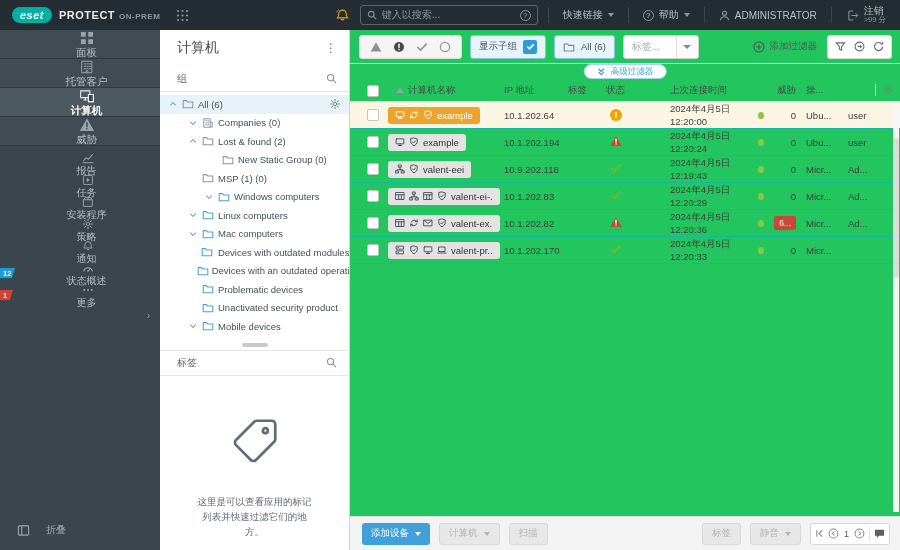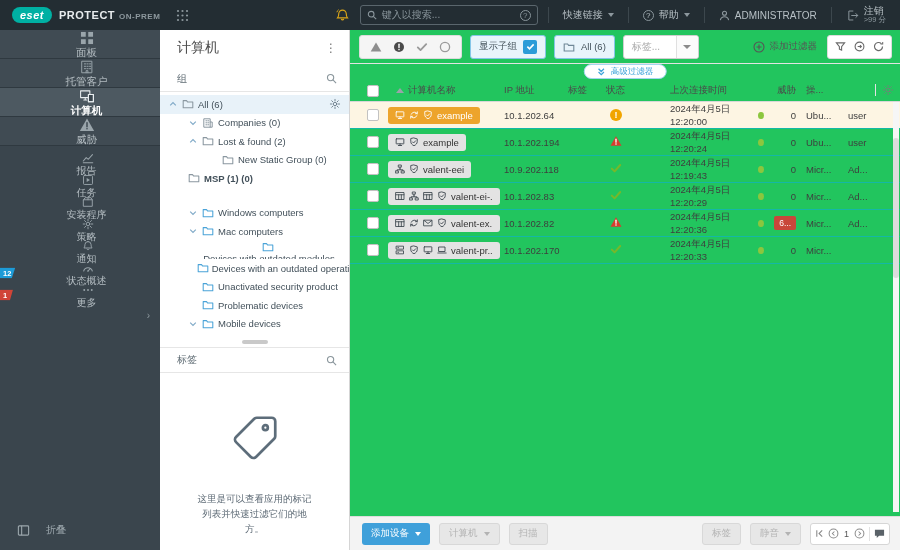--- a/index.html
+++ b/index.html
@@ -397,30 +397,30 @@
       </div>
       <div class="tree-row" style="padding-left: 46px;">
         <span class="tr-caret"></span>
         <span class="tr-icon" style="color: rgb(138, 151, 160); display: inline-flex;">
           <svg width="12" height="12" viewBox="0 0 12 12" fill="none" stroke="currentColor" stroke-width="1.05" stroke-linejoin="round" stroke-linecap="round">
             <path d="M1.2 2.6h3.3l1 1.3h5.3v5.9H1.2z"></path>
           </svg>
         </span>
         <span class="tr-label">New Static Group (0)</span>
       </div>
-      <div class="tree-row" style="padding-left: 12px; font-weight: bold;">
+      <div class="tree-row" style="padding-left: 26px;">
         <span class="tr-caret"></span>
         <span class="tr-icon" style="color: rgb(138, 151, 160); display: inline-flex;">
           <svg width="12" height="12" viewBox="0 0 12 12" fill="none" stroke="currentColor" stroke-width="1.05" stroke-linejoin="round" stroke-linecap="round">
             <path d="M1.2 2.6h3.3l1 1.3h5.3v5.9H1.2z"></path>
           </svg>
         </span>
         <span class="tr-label">MSP (1) (0)</span>
       </div>
-      <div class="tree-row" style="padding-left: 26px; margin-top: 16px;">
+      <div class="tree-row" style="padding-left: 42px;">
         <span class="tr-caret">
           <svg width="8" height="8" viewBox="0 0 10 10" fill="none" stroke="#7fa9c7" stroke-width="1.4">
             <path d="M1.5 3.2L5 6.8l3.5-3.6"></path>
           </svg>
         </span>
         <span class="tr-icon" style="color: rgb(74, 163, 216); display: inline-flex;">
           <svg width="12" height="12" viewBox="0 0 12 12" fill="none" stroke="currentColor" stroke-width="1.05" stroke-linejoin="round" stroke-linecap="round">
             <path d="M1.2 2.6h3.3l1 1.3h5.3v5.9H1.2z"></path>
           </svg>
         </span>
@@ -430,57 +430,70 @@
         <span class="tr-caret">
           <svg width="8" height="8" viewBox="0 0 10 10" fill="none" stroke="#7fa9c7" stroke-width="1.4">
             <path d="M1.5 3.2L5 6.8l3.5-3.6"></path>
           </svg>
         </span>
         <span class="tr-icon" style="color: rgb(74, 163, 216); display: inline-flex;">
           <svg width="12" height="12" viewBox="0 0 12 12" fill="none" stroke="currentColor" stroke-width="1.05" stroke-linejoin="round" stroke-linecap="round">
             <path d="M1.2 2.6h3.3l1 1.3h5.3v5.9H1.2z"></path>
           </svg>
         </span>
+        <span class="tr-label">Linux computers</span>
+      </div>
+      <div class="tree-row" style="padding-left: 26px;">
+        <span class="tr-caret">
+          <svg width="8" height="8" viewBox="0 0 10 10" fill="none" stroke="#7fa9c7" stroke-width="1.4">
+            <path d="M1.5 3.2L5 6.8l3.5-3.6"></path>
+          </svg>
+        </span>
+        <span class="tr-icon" style="color: rgb(74, 163, 216); display: inline-flex;">
+          <svg width="12" height="12" viewBox="0 0 12 12" fill="none" stroke="currentColor" stroke-width="1.05" stroke-linejoin="round" stroke-linecap="round">
+            <path d="M1.2 2.6h3.3l1 1.3h5.3v5.9H1.2z"></path>
+          </svg>
+        </span>
         <span class="tr-label">Mac computers</span>
-      </div>
-      <div class="tree-row" style="padding-left: 26px; flex-direction: column;">
-        <span class="tr-caret"></span>
-        <span class="tr-icon" style="color: rgb(74, 163, 216); display: inline-flex;">
-          <svg width="12" height="12" viewBox="0 0 12 12" fill="none" stroke="currentColor" stroke-width="1.05" stroke-linejoin="round" stroke-linecap="round">
-            <path d="M1.2 2.6h3.3l1 1.3h5.3v5.9H1.2z"></path>
-          </svg>
-        </span>
-        <span class="tr-label">Devices with outdated modules</span>
       </div>
       <div class="tree-row" style="padding-left: 26px;">
         <span class="tr-caret"></span>
         <span class="tr-icon" style="color: rgb(74, 163, 216); display: inline-flex;">
           <svg width="12" height="12" viewBox="0 0 12 12" fill="none" stroke="currentColor" stroke-width="1.05" stroke-linejoin="round" stroke-linecap="round">
             <path d="M1.2 2.6h3.3l1 1.3h5.3v5.9H1.2z"></path>
           </svg>
         </span>
-        <span class="tr-label">Devices with an outdated operating system</span>
+        <span class="tr-label">Devices with outdated modules</span>
       </div>
       <div class="tree-row" style="padding-left: 26px;">
         <span class="tr-caret"></span>
         <span class="tr-icon" style="color: rgb(74, 163, 216); display: inline-flex;">
           <svg width="12" height="12" viewBox="0 0 12 12" fill="none" stroke="currentColor" stroke-width="1.05" stroke-linejoin="round" stroke-linecap="round">
             <path d="M1.2 2.6h3.3l1 1.3h5.3v5.9H1.2z"></path>
           </svg>
         </span>
-        <span class="tr-label">Unactivated security product</span>
+        <span class="tr-label">Devices with an outdated operating system</span>
       </div>
       <div class="tree-row" style="padding-left: 26px;">
         <span class="tr-caret"></span>
         <span class="tr-icon" style="color: rgb(74, 163, 216); display: inline-flex;">
           <svg width="12" height="12" viewBox="0 0 12 12" fill="none" stroke="currentColor" stroke-width="1.05" stroke-linejoin="round" stroke-linecap="round">
             <path d="M1.2 2.6h3.3l1 1.3h5.3v5.9H1.2z"></path>
           </svg>
         </span>
         <span class="tr-label">Problematic devices</span>
+      </div>
+      <div class="tree-row" style="padding-left: 26px;">
+        <span class="tr-caret"></span>
+        <span class="tr-icon" style="color: rgb(74, 163, 216); display: inline-flex;">
+          <svg width="12" height="12" viewBox="0 0 12 12" fill="none" stroke="currentColor" stroke-width="1.05" stroke-linejoin="round" stroke-linecap="round">
+            <path d="M1.2 2.6h3.3l1 1.3h5.3v5.9H1.2z"></path>
+          </svg>
+        </span>
+        <span class="tr-label">Unactivated security product</span>
       </div>
       <div class="tree-row" style="padding-left: 26px;">
         <span class="tr-caret">
           <svg width="8" height="8" viewBox="0 0 10 10" fill="none" stroke="#7fa9c7" stroke-width="1.4">
             <path d="M1.5 3.2L5 6.8l3.5-3.6"></path>
           </svg>
         </span>
         <span class="tr-icon" style="color: rgb(74, 163, 216); display: inline-flex;">
           <svg width="12" height="12" viewBox="0 0 12 12" fill="none" stroke="currentColor" stroke-width="1.05" stroke-linejoin="round" stroke-linecap="round">
             <path d="M1.2 2.6h3.3l1 1.3h5.3v5.9H1.2z"></path>

